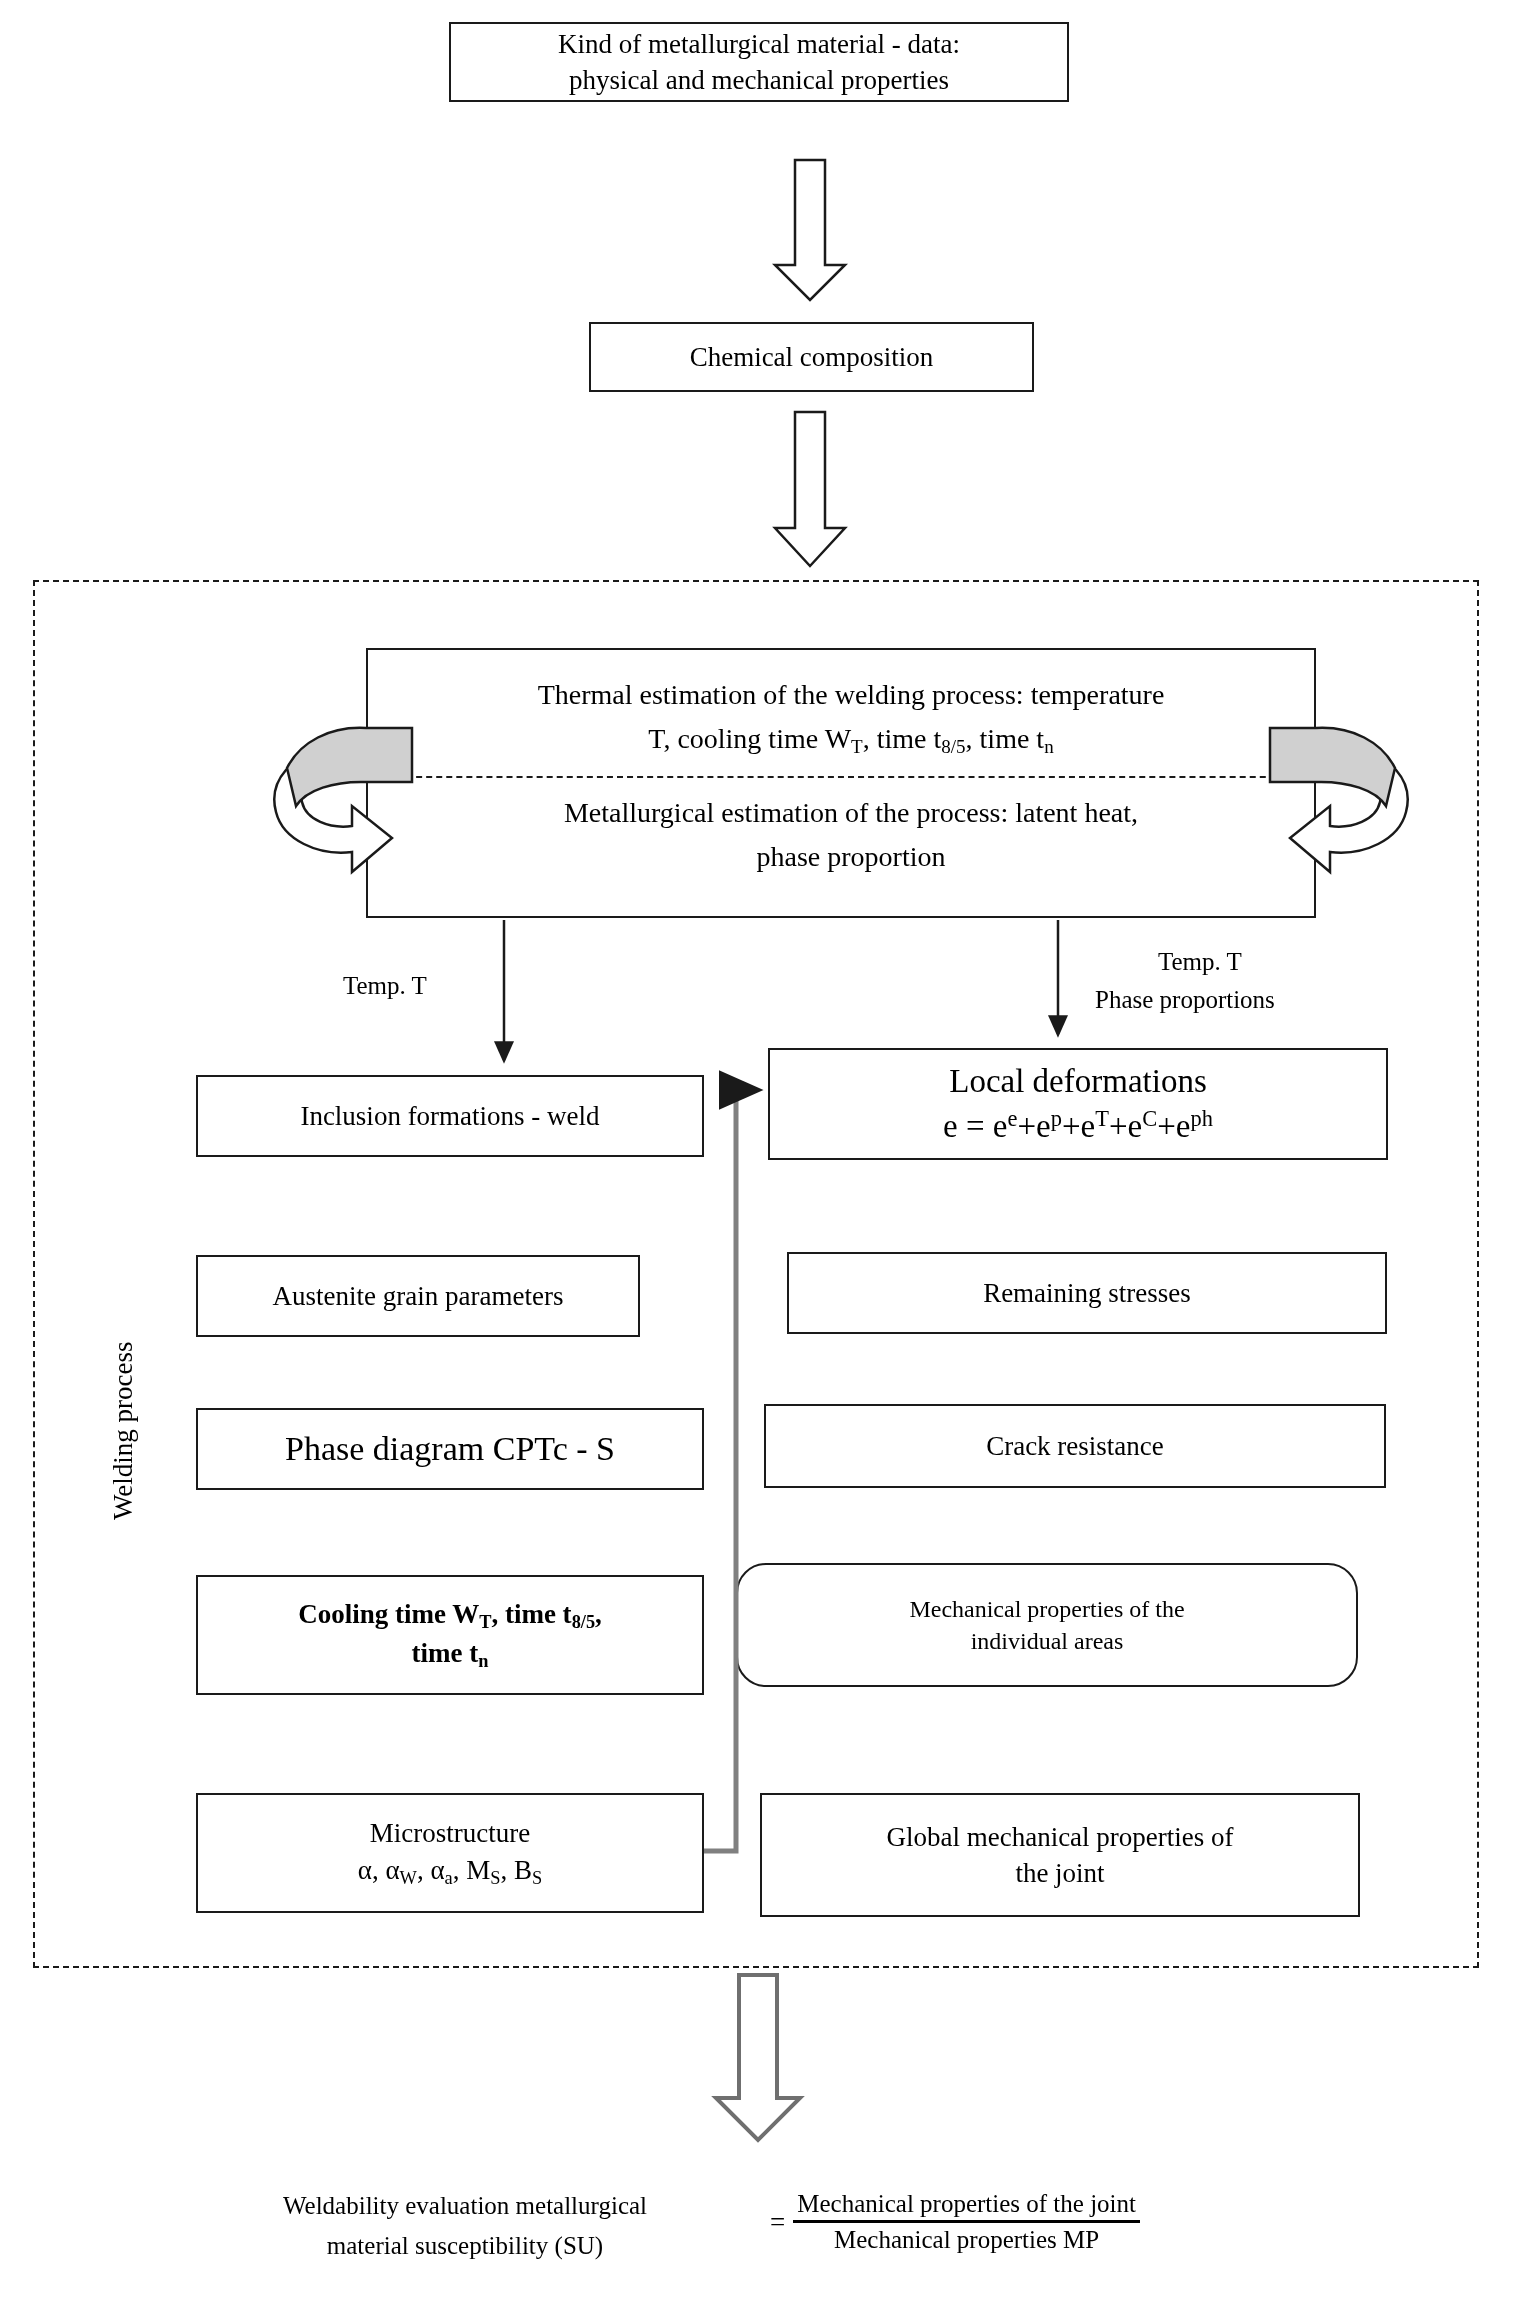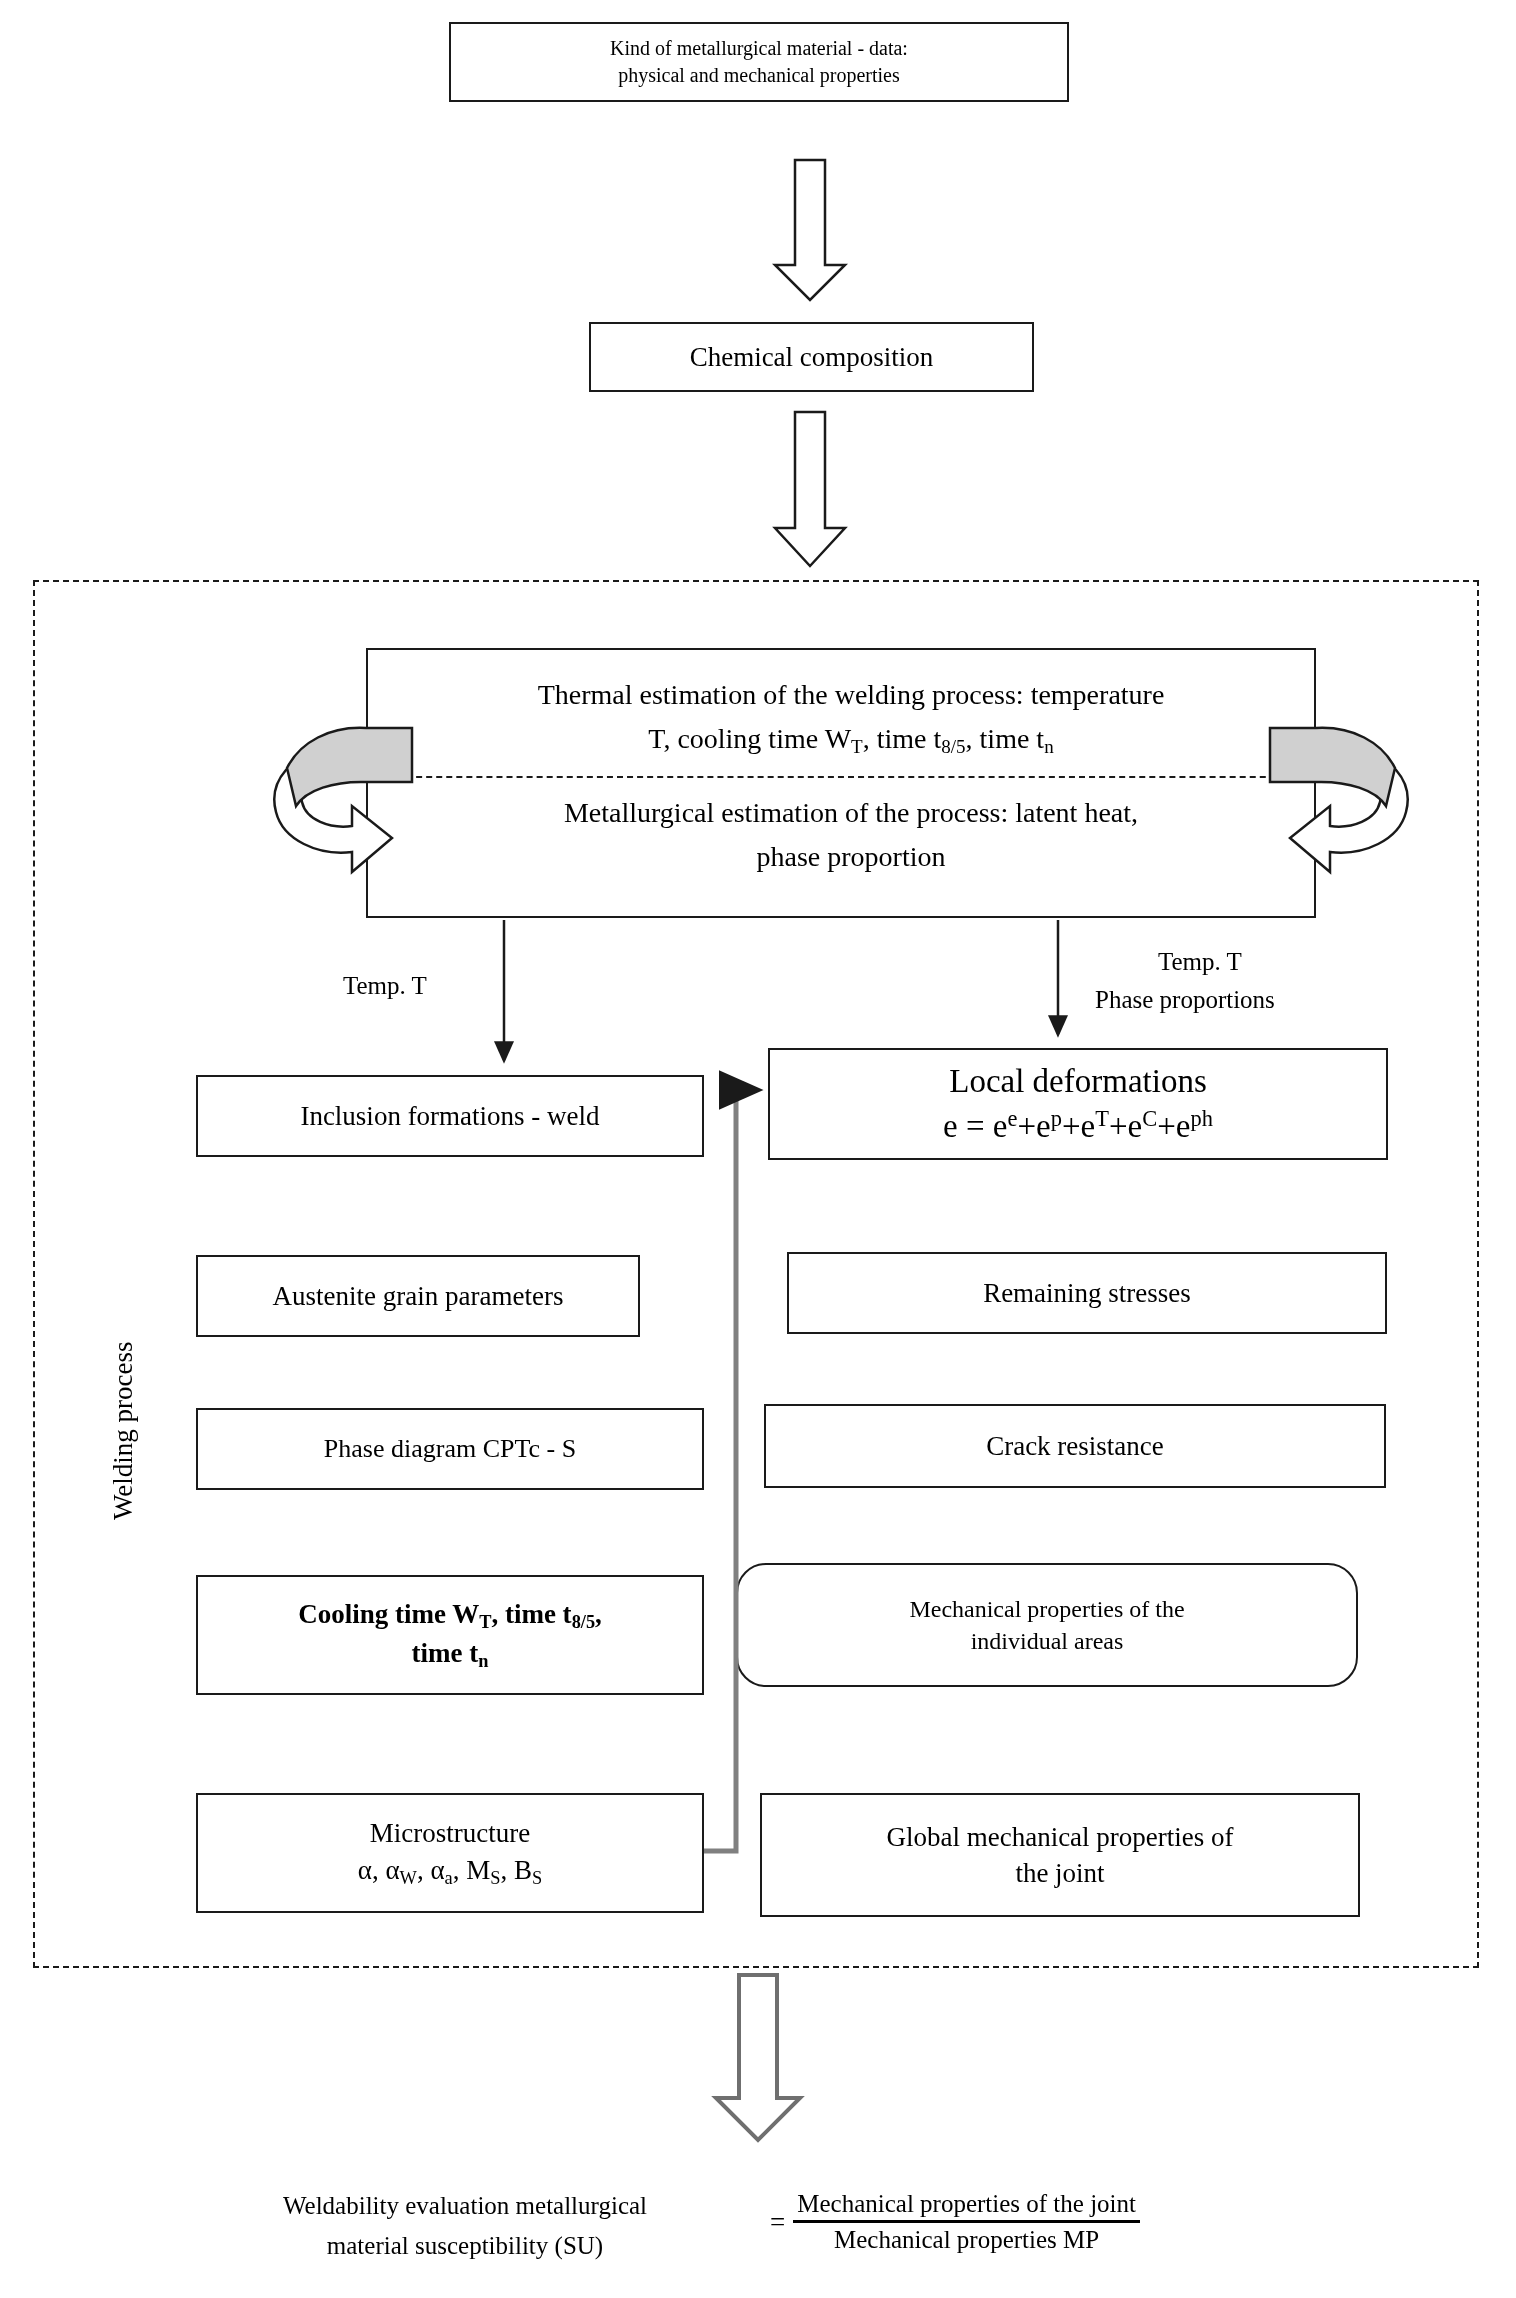--- a/index.html
+++ b/index.html
@@ -23,21 +23,21 @@
   .frac .num{border-bottom:3px solid #000;padding:0 4px 2px 4px;display:block;}
   .frac .den{padding:3px 4px 0 4px;display:block;}
   sub{font-size:.68em;vertical-align:-.28em;}
   sup{font-size:.68em;vertical-align:.48em;}
 </style>
 </head>
 <body>
 
 <div id="page">
 
-  <div class="box" style="left:449px;top:22px;width:620px;height:80px;font-size:20px;">
+  <div class="box" style="left:449px;top:22px;width:620px;height:80px;font-size:27px;">
     <div class="inner">
       <div>Kind of metallurgical material - data:</div>
       <div>physical and mechanical properties</div>
     </div>
   </div>
 
   <div class="box" style="left:589px;top:322px;width:445px;height:70px;font-size:27px;">
     <div class="inner">
       <span>Chemical composition</span>
     </div>
@@ -77,21 +77,21 @@
       <span>Inclusion formations - weld</span>
     </div>
   </div>
 
   <div class="box" style="left:196px;top:1255px;width:444px;height:82px;font-size:27px;">
     <div class="inner">
       <span>Austenite grain parameters</span>
     </div>
   </div>
 
-  <div class="box" style="left:196px;top:1408px;width:508px;height:82px;font-size:26px;">
+  <div class="box" style="left:196px;top:1408px;width:508px;height:82px;font-size:34px;">
     <div class="inner">
       <span>Phase diagram CPTc - S</span>
     </div>
   </div>
 
   <div class="box" style="left:196px;top:1575px;width:508px;height:120px;font-size:27px;font-weight:bold;">
     <div class="inner">
       <div>
         <span>Cooling time W</span><sub>T</sub><span>, time t</span><sub>8/5</sub><span>,</span>
       </div>

